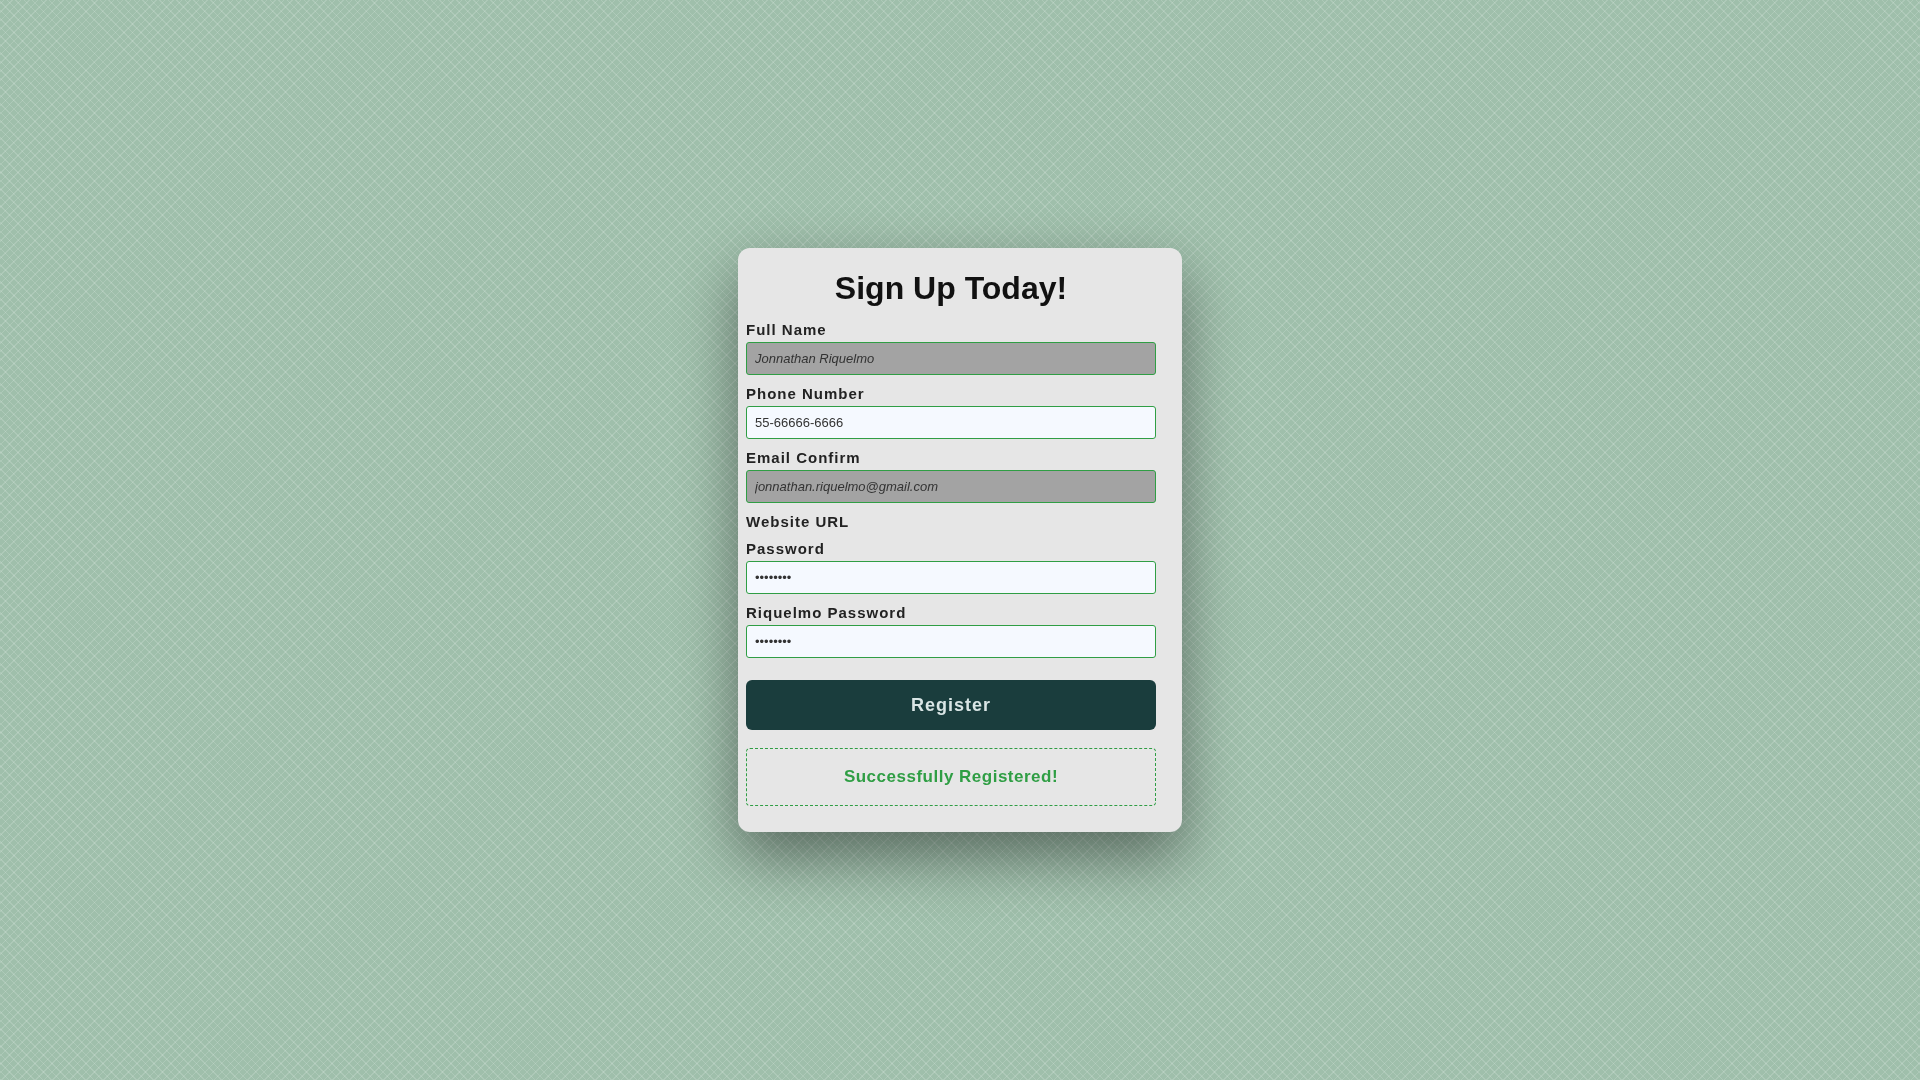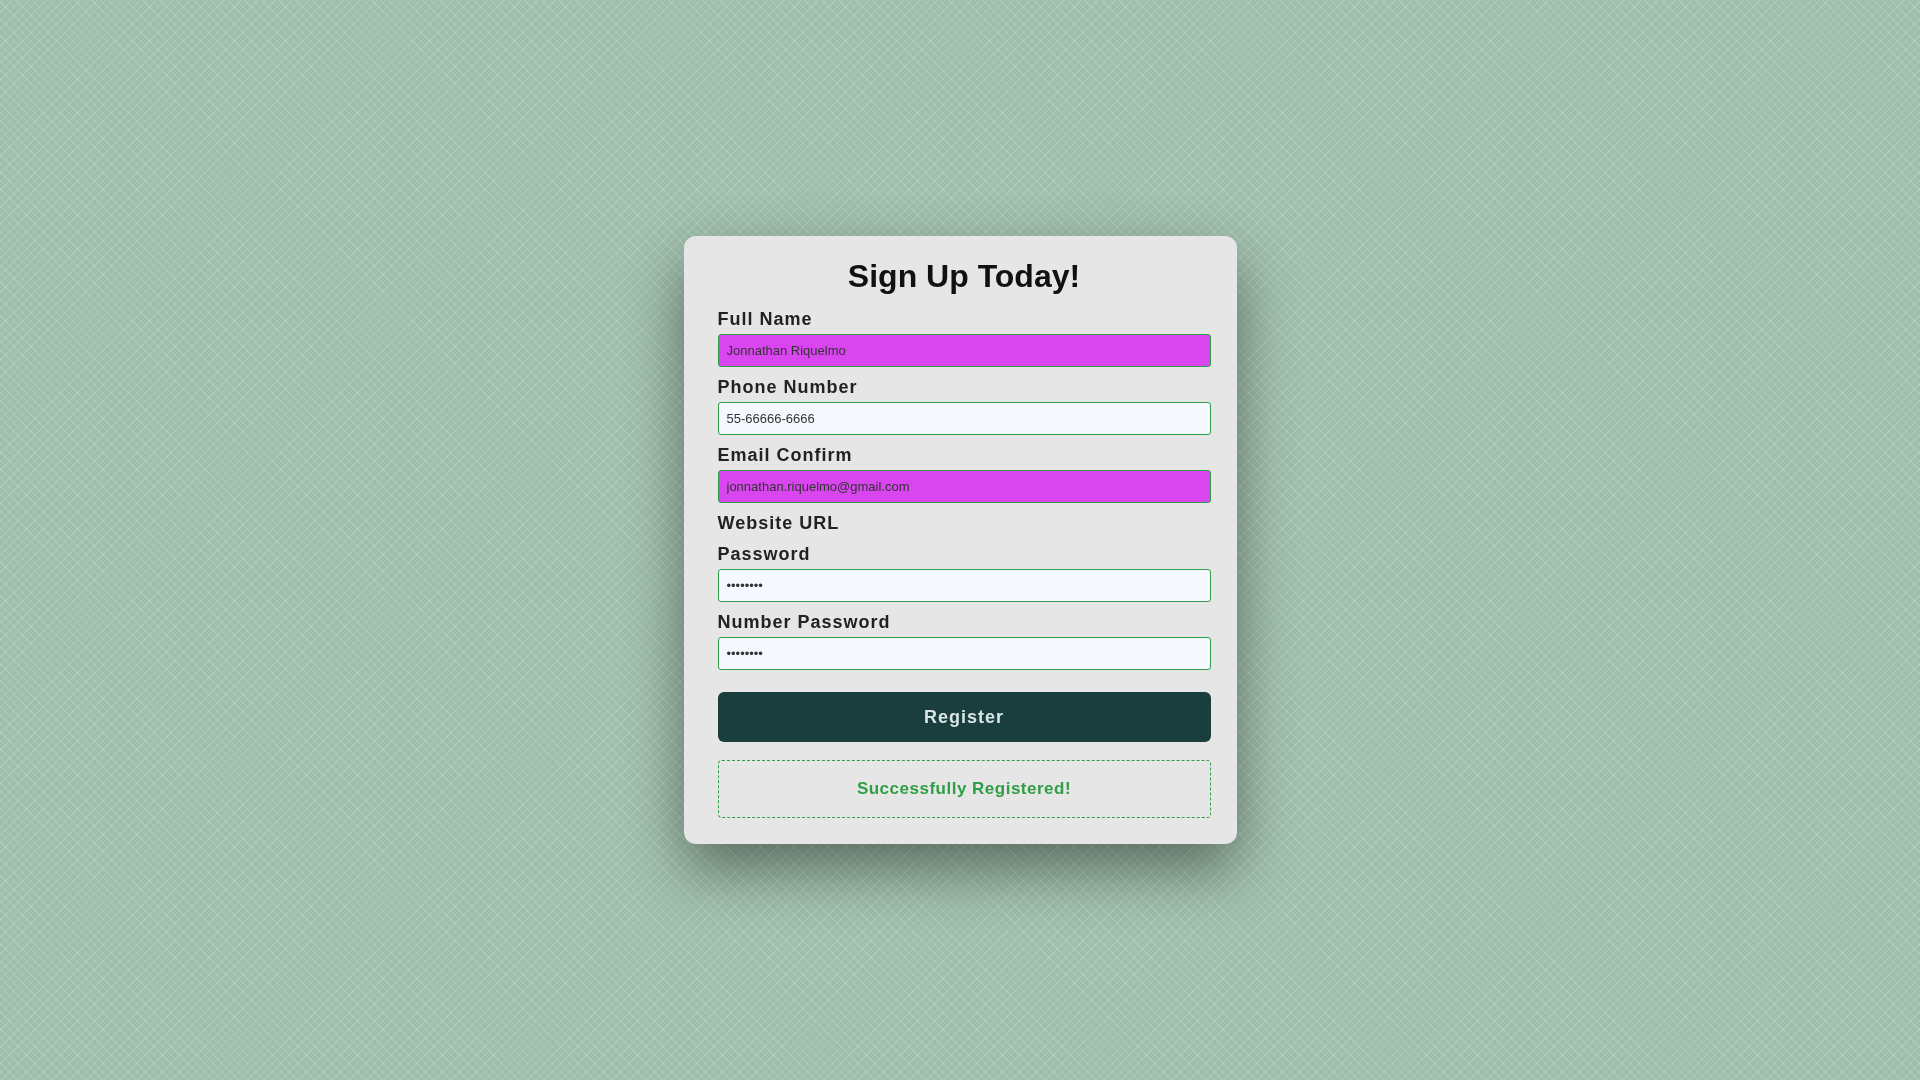--- a/index.html
+++ b/index.html
@@ -13,59 +13,60 @@
       background-color: #9fbfab;
       background-image:
         repeating-linear-gradient(45deg, rgba(255,255,255,0.15) 0px, rgba(255,255,255,0.15) 1px, transparent 1px, transparent 6px),
         repeating-linear-gradient(-45deg, rgba(255,255,255,0.15) 0px, rgba(255,255,255,0.15) 1px, transparent 1px, transparent 6px);
       display: flex;
       align-items: center;
       justify-content: center;
       font-family: "Segoe UI", Arial, sans-serif;
     }
     .card {
-      width: 553px;
+      width: 444px;
       background-color: #e6e6e6;
       border-radius: 12px;
-      padding: 22px 26px 26px 34px;
+      padding: 22px 26px 26px 8px;
       box-shadow: 0 25px 60px rgba(0,0,0,0.45);
     }
     .title {
       font-size: 32px;
       font-weight: 700;
       text-align: center;
       color: #111;
       margin-bottom: 14px;
       font-family: "Segoe UI", Tahoma, Geneva, Verdana, sans-serif;
     }
     .form-group {
       margin-bottom: 10px;
     }
     .label {
-      font-size: 18px;
+      font-size: 15px;
       font-weight: 600;
       color: #222;
       letter-spacing: 1px;
       margin-bottom: 4px;
       display: block;
     }
     .input {
       width: 100%;
       height: 33px;
       padding: 4px 8px;
       font-size: 13px;
       font-family: Arial, sans-serif;
       border: 1px solid #2f9e44;
       border-radius: 3px;
       background-color: #f5f9ff;
       color: #333;
       outline: none;
     }
     .input.autofill {
-      background-color: #d946ef;
+      background-color: #a3a3a3;
+      font-style: italic;
     }
     .register-btn {
       width: 100%;
       height: 50px;
       margin-top: 12px;
       background-color: #1a3d3d;
       color: #d9e5e5;
       border: none;
       border-radius: 6px;
       font-size: 18px;
@@ -110,20 +111,20 @@
   <div class="form-group">
     <label class="label">Website URL</label>
   </div>
 
   <div class="form-group">
     <label class="label">Password</label>
     <input class="input" type="text" value="••••••••" style="">
   </div>
 
   <div class="form-group">
-    <label class="label">Number Password</label>
+    <label class="label">Riquelmo Password</label>
     <input class="input" type="text" value="••••••••" style="">
   </div>
 
   <button class="register-btn">Register</button>
 
   <div class="success-box">Successfully Registered!</div>
 </div>
 
 </body></html>

